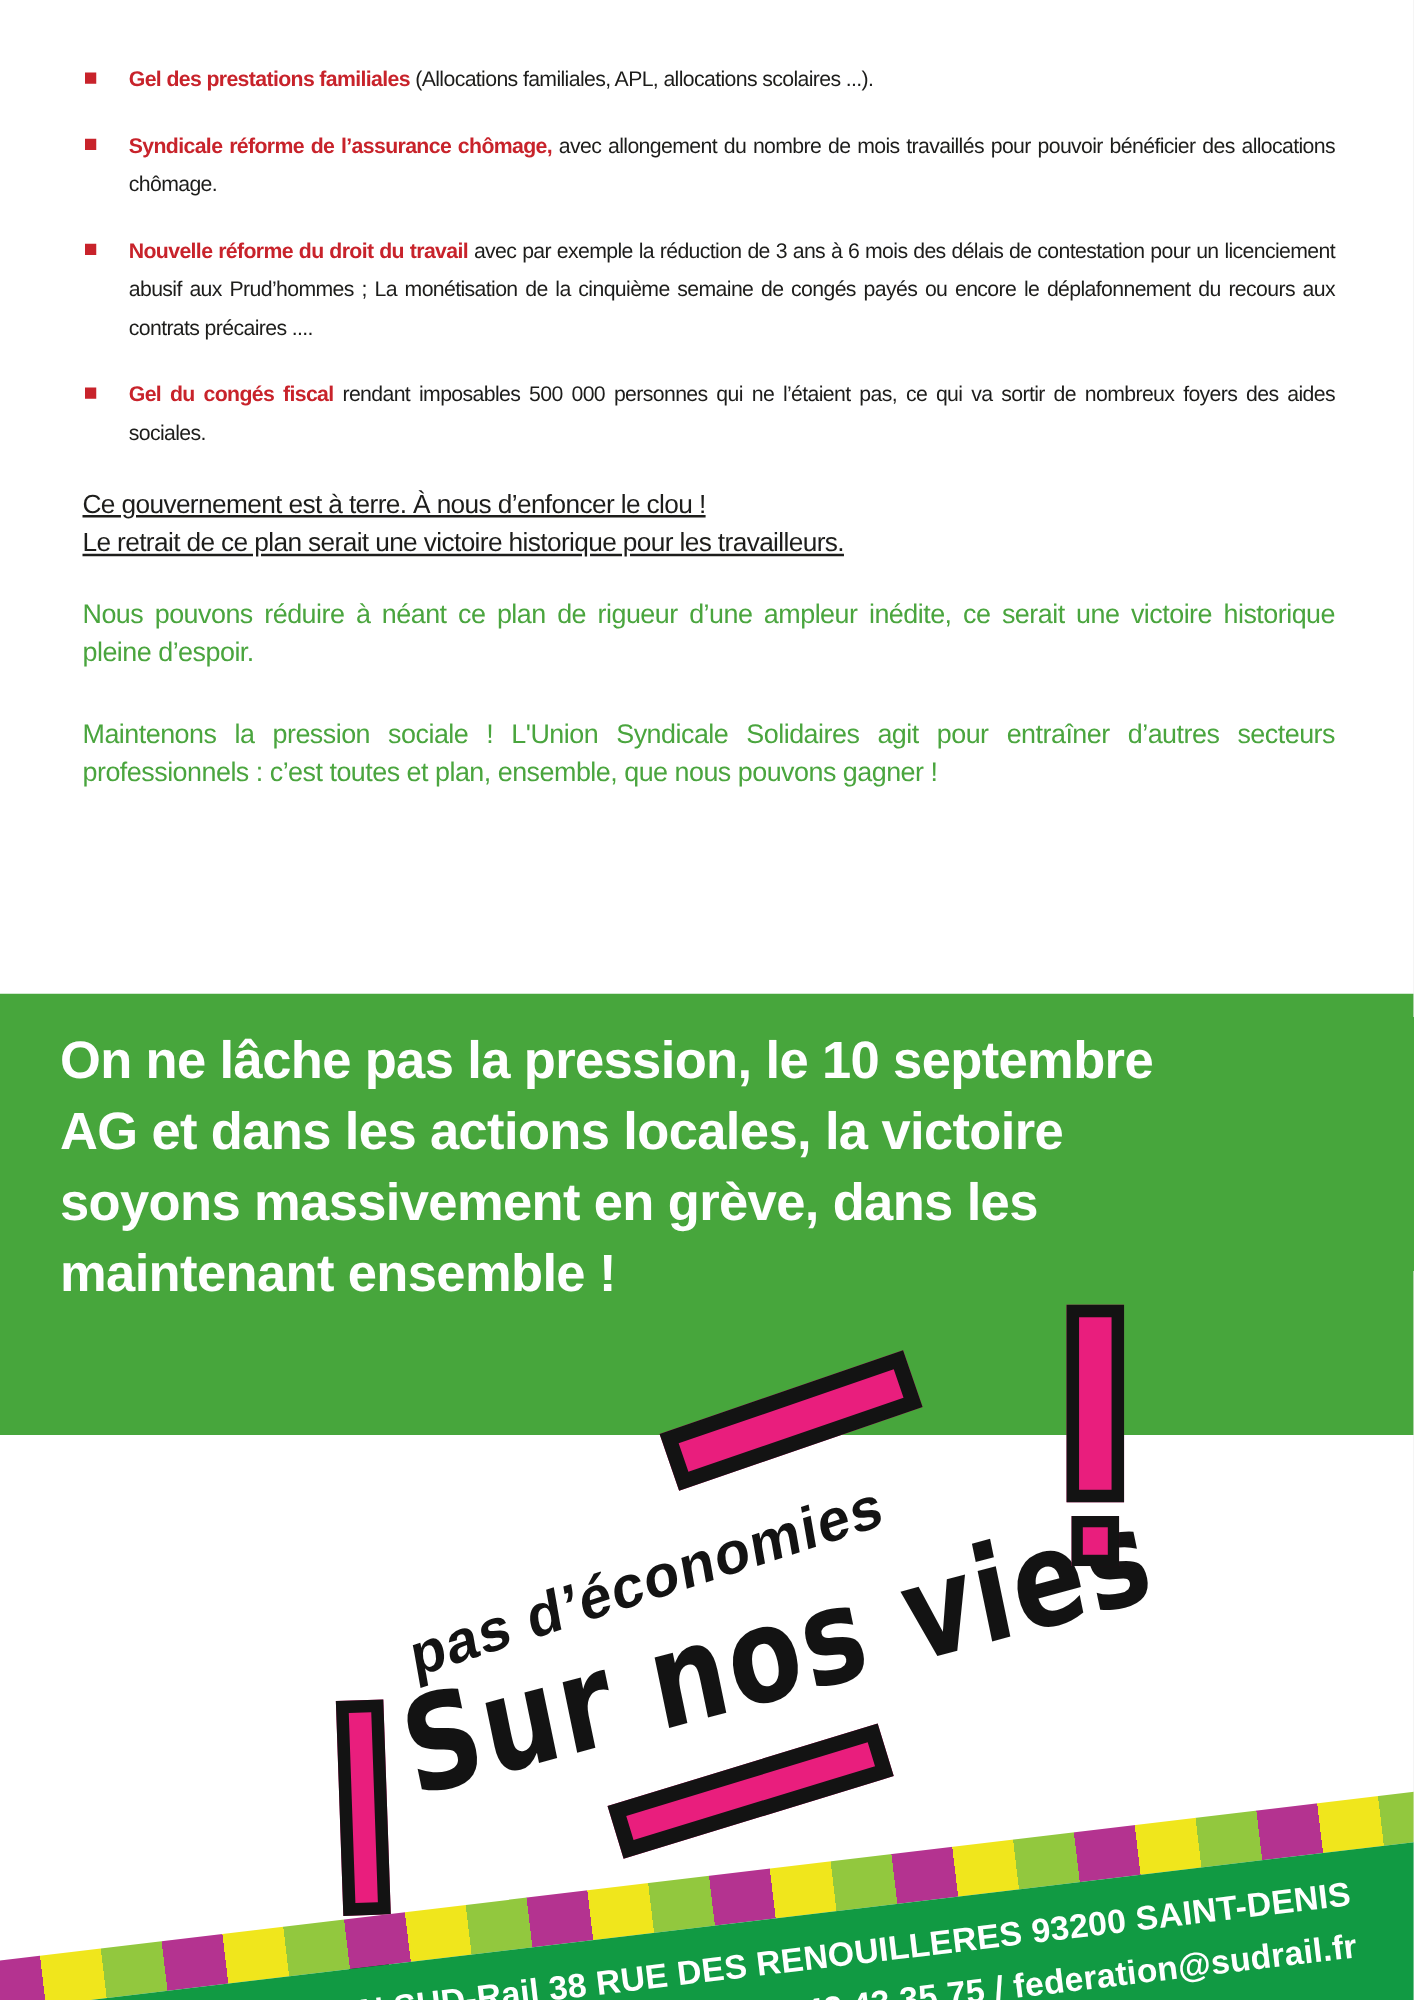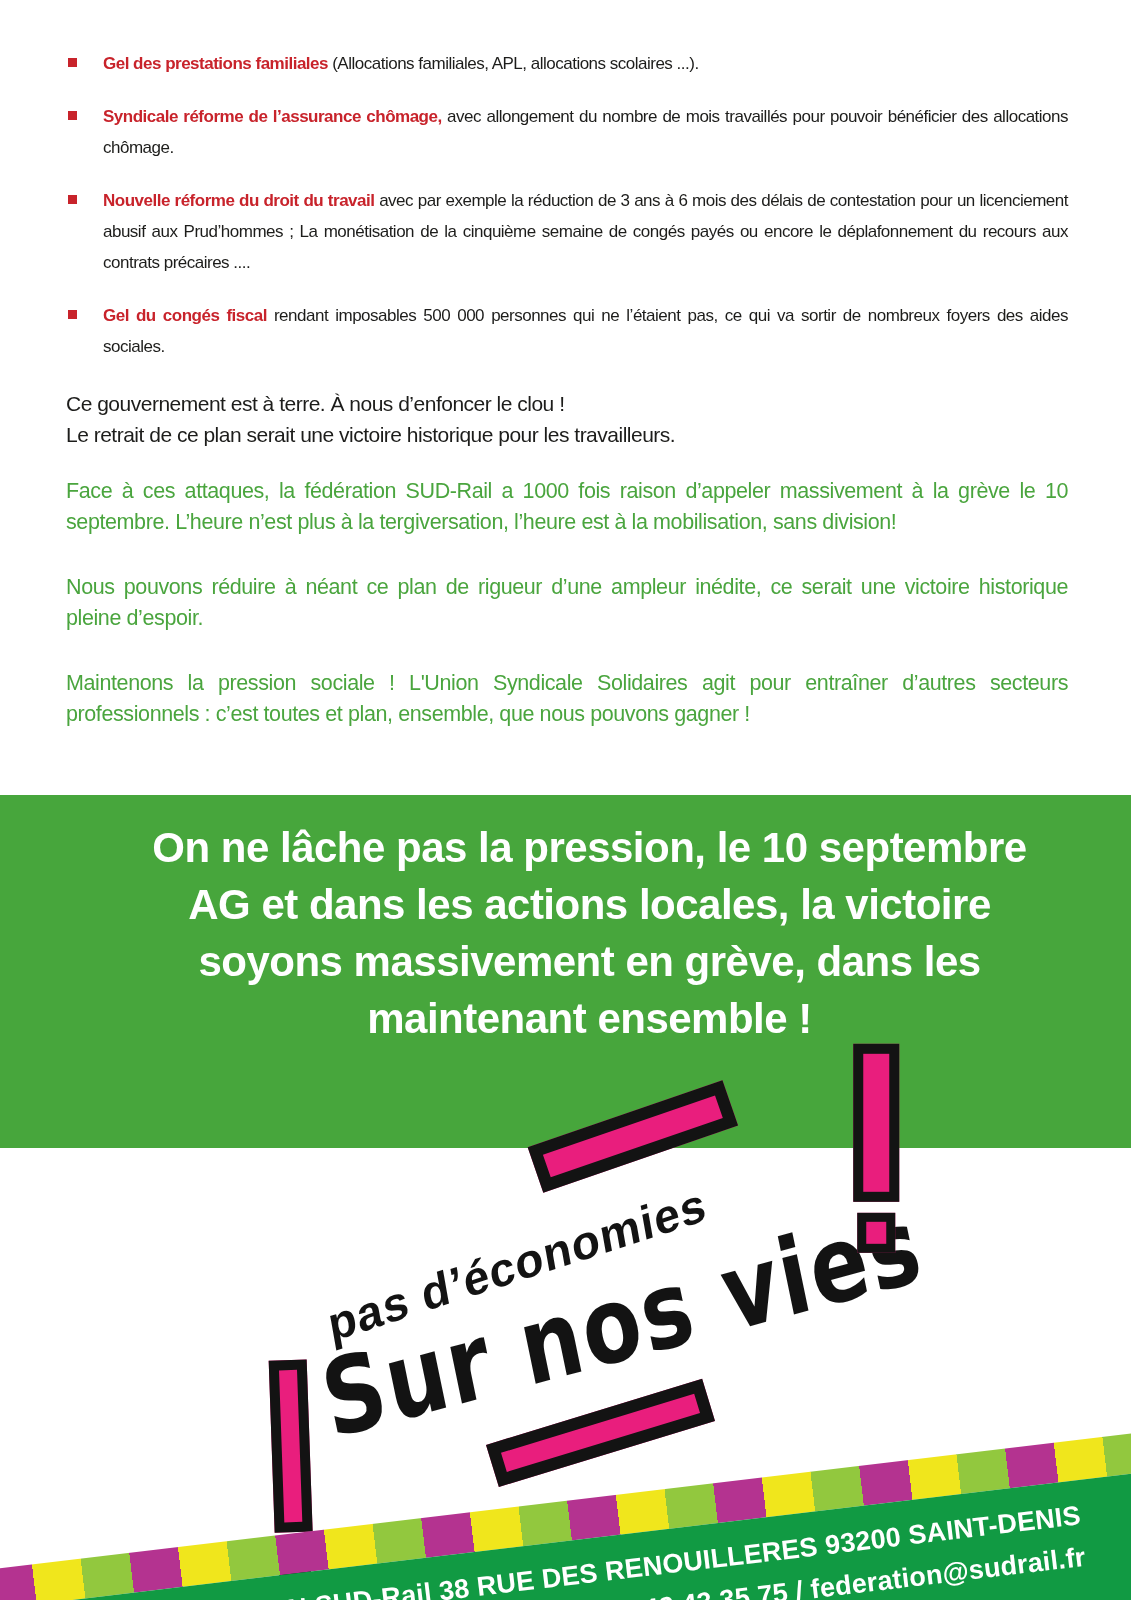--- a/index.html
+++ b/index.html
@@ -13,30 +13,30 @@
   .content { position:absolute; left:66px; top:48px; width:1002px; }
   .bullets { list-style:none; }
   .bullets li { display:flex; margin-bottom:22px; }
   .bullet-square {
     flex:0 0 9px; width:9px; height:9px; background:#c8232b; margin:10px 26px 0 2px;
   }
   .bullet-text {
     font-size:17px; line-height:31px; letter-spacing:-0.5px; text-align:justify; width:100%;
   }
   .red-lead { color:#c8232b; font-weight:bold; }
-  .p-black { font-size:21px; line-height:31px; letter-spacing:-0.5px; margin-top:26px; }
+  .p-black { font-size:21px; line-height:31px; letter-spacing:-0.5px; margin-top:26px;text-decoration:underline; }
   .p-green {
     color:#4aa53e; font-size:21.5px; line-height:31px; letter-spacing:-0.4px;
     text-align:justify; margin-top:26px;
   }
   .p-green + .p-green { margin-top:34px; }
   
   .banner {
     position:absolute; left:0; top:795px; width:1131px; height:353px;
-    background:#47a63c; color:#ffffff; text-align:center; padding-top:24px;padding-left:48px;
+    background:#47a63c; color:#ffffff; padding-top:24px;padding-left:48px;
   }
   .banner-line {
     font-size:42px; font-weight:bold; line-height:57px; letter-spacing:-0.5px;
   }
   
   .logo {
     position:absolute; left:255px; top:1160px; width:650px; height:300px;
     transform:rotate(-15deg);
   }
   .logo-line1 {
@@ -102,21 +102,20 @@
         <span class="bullet-square"></span>
         <span class="bullet-text"><span class="red-lead">Gel du congés fiscal</span><span> rendant imposables 500 000 personnes qui ne l’étaient pas, ce qui va sortir de nombreux foyers des aides sociales.</span></span>
       </li>
     </ul>
 
     <p class="p-black">
       <span>Ce gouvernement est à terre. À nous d’enfoncer le clou !</span><br>
       <span>Le retrait de ce plan serait une victoire historique pour les travailleurs.</span>
     </p>
 
-    <p class="p-green">Face à ces attaques, la fédération SUD-Rail a 1000 fois raison d’appeler massivement à la grève le 10 septembre. L’heure n’est plus à la tergiversation, l’heure est à la mobilisation, sans division!</p>
     <p class="p-green">Nous pouvons réduire à néant ce plan de rigueur d’une ampleur inédite, ce serait une victoire historique pleine d’espoir.</p>
     <p class="p-green">Maintenons la pression sociale ! L'Union Syndicale Solidaires agit pour entraîner d’autres secteurs professionnels : c’est toutes et plan, ensemble, que nous pouvons gagner !</p>
   </div>
 
   <div class="banner">
     <div class="banner-line">On ne lâche pas la pression, le 10 septembre</div>
     <div class="banner-line">AG et dans les actions locales, la victoire</div>
     <div class="banner-line">soyons massivement en grève, dans les</div>
     <div class="banner-line">maintenant ensemble !</div>
   </div>

